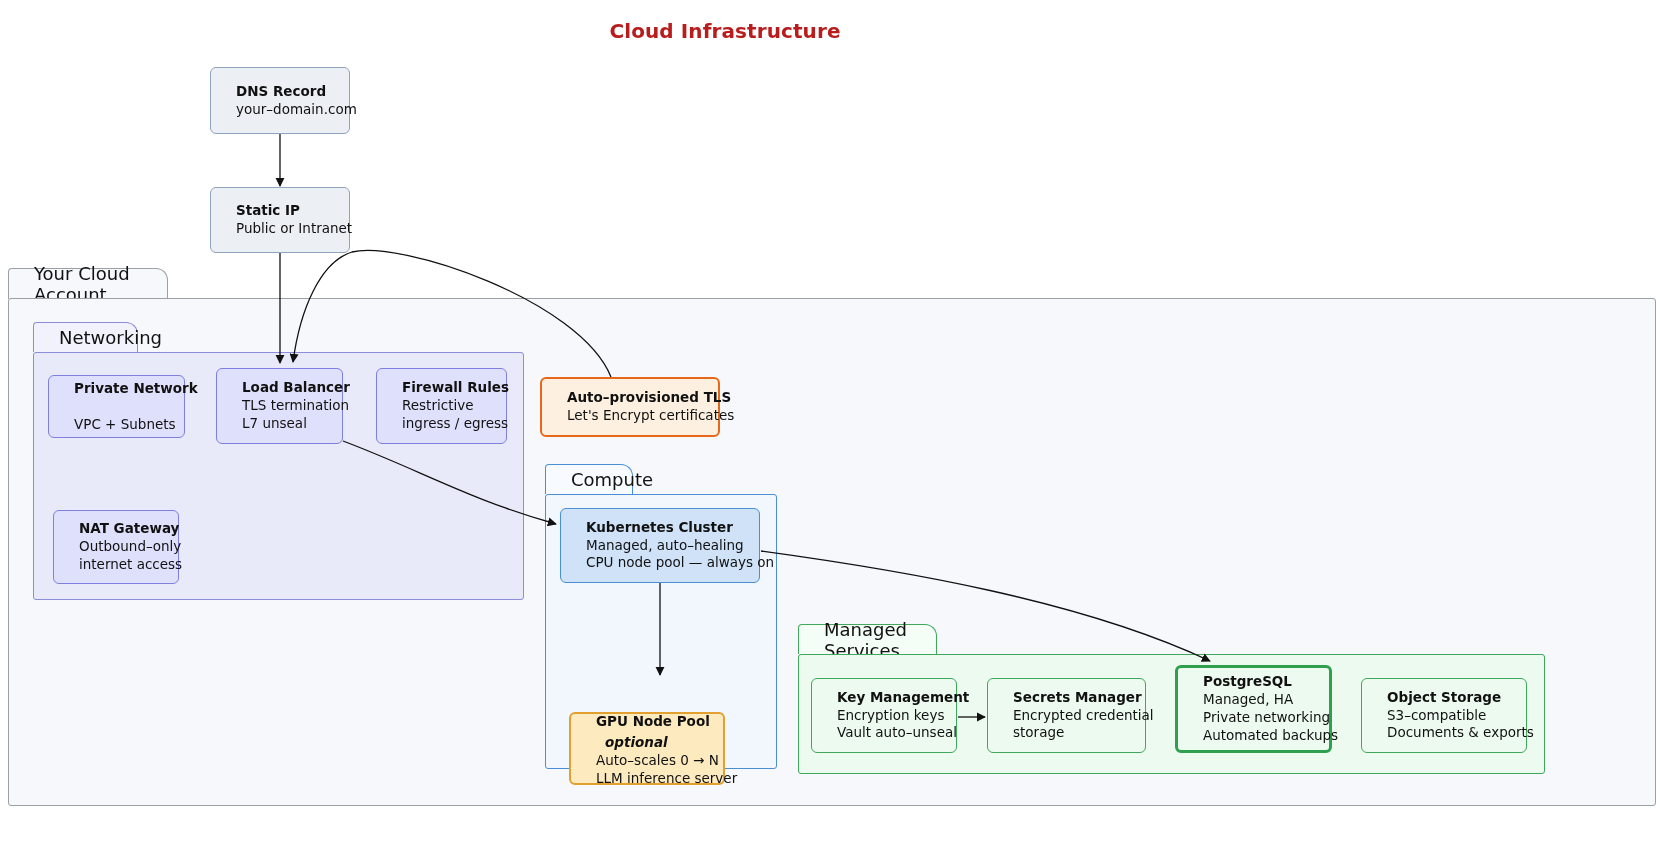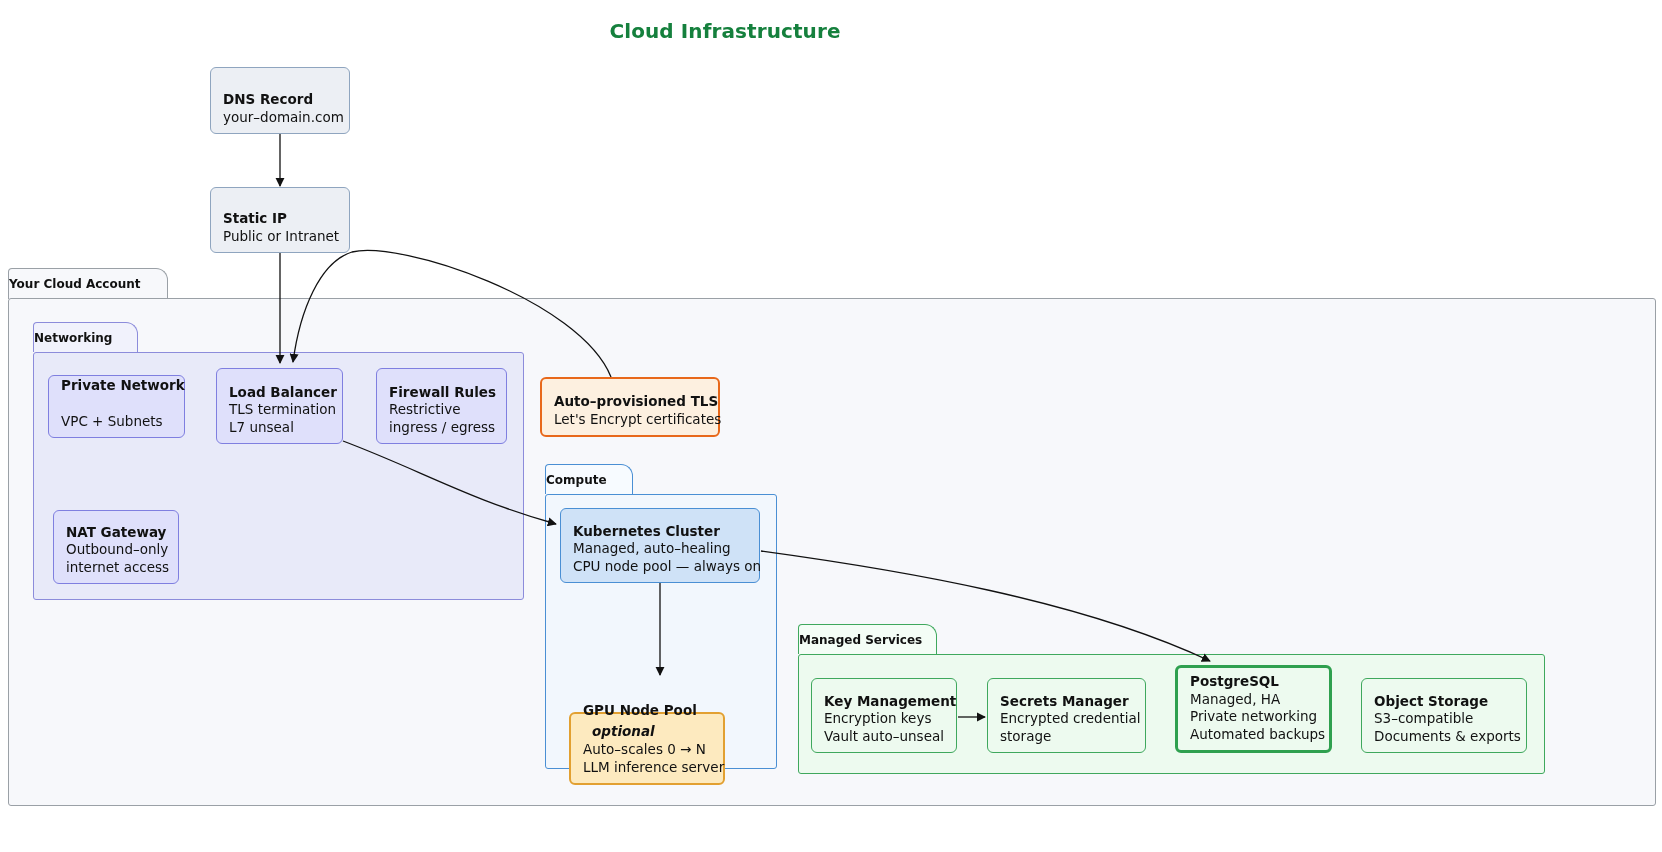--- a/index.html
+++ b/index.html
@@ -3,41 +3,41 @@
 <meta charset="utf-8">
 <style>
   html,body{margin:0;padding:0;background:#ffffff;}
   body{width:1662px;height:852px;position:relative;overflow:hidden;
        font-family:"DejaVu Sans","Liberation Sans",sans-serif;color:#111;}
 
   #canvas{position:absolute;inset:0;}
   svg.layer{position:absolute;left:0;top:0;width:1662px;height:852px;overflow:visible;pointer-events:none;}
 
   .diagram-title{position:absolute;left:0;top:19px;width:1450px;text-align:center;
-      font-size:20px;font-weight:bold;letter-spacing:.1px;color:#15803d;}
+      font-size:20px;font-weight:bold;letter-spacing:.1px;color:#b91c1c;}
 
   
   .node{position:absolute;box-sizing:border-box;border-radius:6px;
-        display:flex;flex-direction:column;justify-content:flex-end;
-        padding:6px 12px;line-height:1.32;}
+        display:flex;flex-direction:column;justify-content:center;
+        padding:6px 25px;line-height:1.32;}
   .node .t{font-size:13.5px;font-weight:bold;white-space:nowrap;}
   .node .s{font-size:13.5px;font-weight:normal;white-space:nowrap;}
   .node .opt{font-style:italic;font-weight:bold;font-size:13.5px;}
 
   .n-plain{background:#eceff4;border:1.6px solid #8fa5bf;}
   .n-net  {background:#dfe0fb;border:1.6px solid #7f7fe0;}
   .n-orange{background:#fdf0e0;border:2.2px solid #e8681a;}
   .n-blue {background:#cfe2f7;border:1.8px solid #4a8fd4;}
   .n-amber{background:#fdeabf;border:2.2px solid #e2a031;}
   .n-green{background:#edfaef;border:1.8px solid #3fa85d;}
   .n-green-hl{background:#edfaef;border:3px solid #2fa04f;}
   .cluster-body{position:absolute;box-sizing:border-box;border-radius:3px;}
   .cluster-tab{position:absolute;box-sizing:border-box;
-      font-size:12px;font-weight:bold;display:flex;align-items:center;
-      padding-left:0;}
+      font-size:18px;font-weight:normal;display:flex;align-items:center;
+      padding-left:25px;}
 
   .c-outer-body{background:#f7f8fb;border:1px solid #9aa0a6;}
   .c-outer-tab{background:#f7f8fb;border:1px solid #9aa0a6;border-bottom:none;}
 
   .c-net-body{background:#e8eaf9;border:1px solid #8c8cdb;}
   .c-net-tab{background:#f1f2fc;border:1px solid #8c8cdb;border-bottom:none;}
 
   .c-comp-body{background:#f2f7fd;border:1px solid #4a8fd4;}
   .c-comp-tab{background:#f7fbff;border:1px solid #4a8fd4;border-bottom:none;}
 

